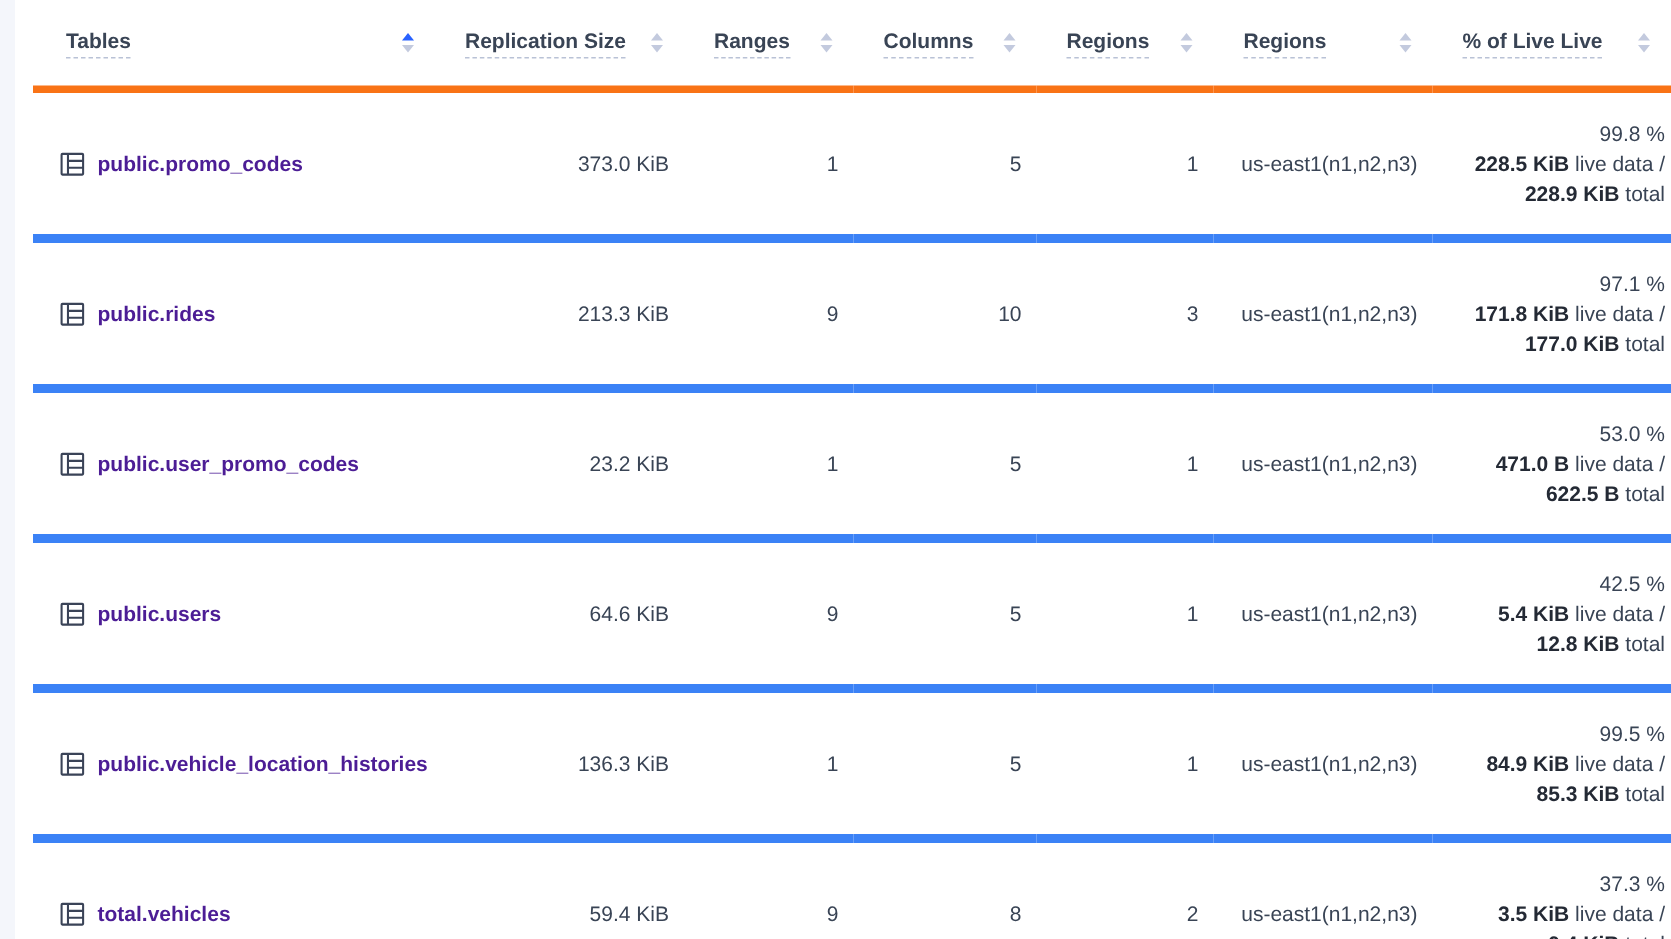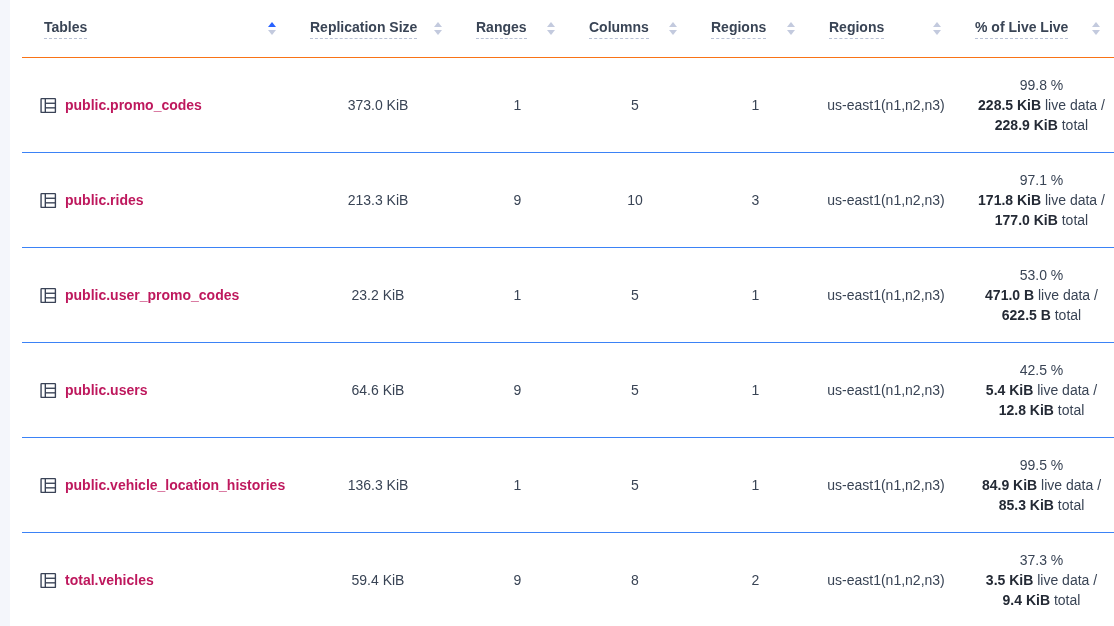--- a/index.html
+++ b/index.html
@@ -14,41 +14,41 @@
   }
   .table-wrap{margin-left:22px;width:1092px;}
   table{
     border-collapse:collapse;table-layout:fixed;width:1092px;
   }
   col.c1{width:268px}col.c2{width:166px}col.c3{width:113px}
   col.c4{width:122px}col.c5{width:118px}col.c6{width:146px}col.c7{width:159px}
   thead th{
     height:57px;vertical-align:middle;text-align:left;
     font-weight:bold;color:#394455;font-size:14px;
-    border-bottom:1px solid #f97316;
+    border-bottom:5px solid #f97316;
     padding:0 14px 0 20px;white-space:nowrap;
   }
   thead th.first{padding-left:22px;}
   thead th .th-inner{display:flex;align-items:center;justify-content:space-between;}
   .th-label{border-bottom:1px dashed #b9c2d6;padding-bottom:3px;cursor:pointer;}
   .sorter{display:inline-flex;flex-direction:column;align-items:center;margin-left:8px;cursor:pointer;}
   .tri{width:0;height:0;border-left:4px solid transparent;border-right:4px solid transparent;display:block;}
   .tri.up{border-bottom:5px solid #c3cade;margin-bottom:3px;}
   .tri.down{border-top:5px solid #c3cade;}
   th.sorted-asc .tri.up{border-bottom-color:#2962ff;}
   tbody td{
-    height:94px;vertical-align:middle;text-align:center;
-    border-bottom:1px solid #3b82f6;
+    height:94px;vertical-align:middle;text-align:right;
+    border-bottom:6px solid #3b82f6;
     padding:0 10px 0 20px;color:#394455;font-size:14px;
     white-space:nowrap;overflow:hidden;
   }
   tbody td.name-cell{padding-left:18px;}
   .name-inner{display:flex;align-items:center;gap:8px;}
   .tbl-icon{display:inline-flex;flex:0 0 auto;}
-  .tbl-name{font-weight:bold;color:#be185d;cursor:pointer;}
+  .tbl-name{font-weight:bold;color:#4c1d95;cursor:pointer;}
   td.live-cell{line-height:20px;padding-right:4px;}
   td.live-cell .b{font-weight:bold;color:#242a35;margin-top:16px;}
   td.idx5{padding-left:21px;}
   td.reg6{padding-left:18px;}
   td.live-cell{padding-left:18px;}
 </style>
 </head>
 <body>
 
 <div class="left-strip"></div>

